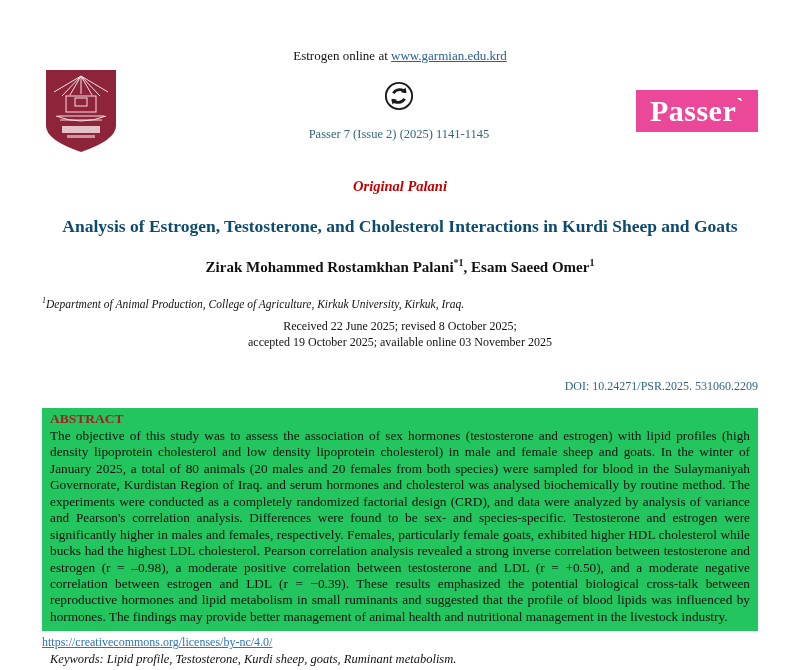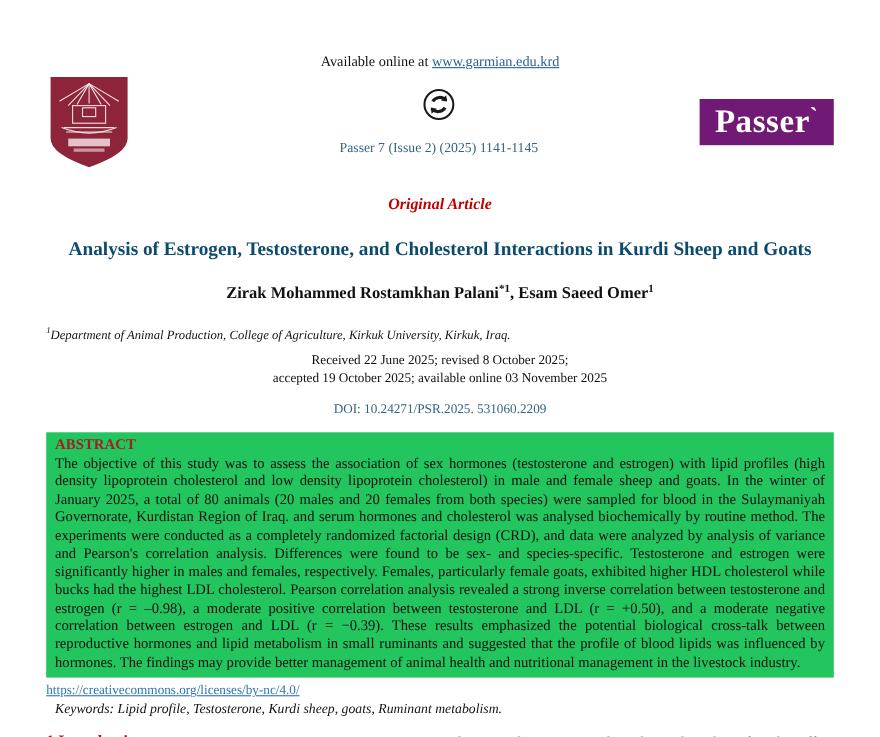--- a/index.html
+++ b/index.html
@@ -12,60 +12,60 @@
 
   .header-row { display: flex; align-items: center; margin-top: 4px; }
   .crest-wrap { width: 120px; display: flex; justify-content: flex-start; }
   .header-center { flex: 1; text-align: center; }
   .journal-line { display: inline-flex; align-items: center; gap: 8px; }
   .cycle-icon { width: 30px; height: 30px; }
   .journal-title { font-size: 20px; font-weight: bold; white-space: nowrap; }
   .journal-title .red { color: #c00000; }
   .journal-title .black { color: #0a0a0a; }
   .issue-line { margin-top: 12px; font-size: 12.5px; color: #33657f; }
-  .passer-logo { width: 122px; height: 42px; background: #701a75; color: #fff;
+  .passer-logo { width: 122px; height: 42px; background: #ec4899; color: #fff;
     display: flex; align-items: center; justify-content: center;
     font-size: 30px; font-weight: bold; letter-spacing: 0.5px; line-height: 1; }
   .passer-logo .accent { font-size: 22px; vertical-align: top; margin-top: -10px; display: inline-block; }
 
   .article-type { margin-top: 24px; text-align: center; color: #c00000;
     font-weight: bold; font-style: italic; font-size: 14.5px; }
 
   .paper-title { margin: 20px auto 0; max-width: 700px; text-align: center;
     font-size: 17.5px; font-weight: bold; line-height: 1.35; color: #0c4a6e; }
 
   .authors { margin-top: 18px; text-align: center; font-size: 15px; font-weight: bold; }
   .authors sup { font-size: 10px; }
 
   .affiliation { margin-top: 20px; text-align: left; font-style: italic; font-size: 11.5px; }
   .affiliation sup { font-size: 8px; font-style: italic; }
 
   .history { margin-top: 10px; text-align: center; font-size: 12px; line-height: 1.3; }
-  .doi { margin-top: 12px; text-align: center; font-size: 12px; color: #33657f; }
+  .doi { margin-top: 28px; text-align: right; font-size: 12px; color: #33657f; }
 
   .abstract-box { margin-top: 14px; background: #22c55e; padding: 3px 8px 6px 8px; }
   .abstract-heading { color: #a41e22; font-weight: bold; font-size: 13.5px; }
   .abstract-body { font-size: 13.3px; line-height: 1.24; text-align: justify; margin-top: 1px; }
 
   .license-line { margin-top: 4px; text-align: left; font-size: 12px; }
   .license-line a { color: #2e75b6; text-decoration: underline; }
   .keywords { margin-top: 2px; font-style: italic; font-size: 12.5px; padding-left: 8px; }
 
   .columns { display: flex; gap: 26px; margin-top: 14px; }
   .col { flex: 1; }
   .intro-heading { color: #9c1c1c; font-weight: bold; font-size: 14.5px; margin-bottom: 16px; }
   .col p { font-size: 13.5px; line-height: 1.4; text-align: justify; }
 </style>
 </head>
 <body>
 
 <div class="page">
 
   <div class="available-line">
-    <span>Available online at</span>
+    <span>Estrogen online at</span>
     <a href="#">www.garmian.edu.krd</a>
   </div>
 
   <div class="header-row">
     <div class="crest-wrap">
       <svg width="78" height="86" viewBox="0 0 78 86">
         <path d="M4 2 h70 v56 q0 14 -35 26 q-35 -12 -35 -26 Z" fill="#8e2439"></path>
         <g stroke="#f3dfe2" stroke-width="1" fill="none">
           <path d="M39 8 L39 26"></path>
             <path d="M39 8 L20 28"></path>
@@ -95,21 +95,21 @@
         </svg>
       </div>
       <div class="issue-line">Passer 7 (Issue 2) (2025) 1141-1145</div>
     </div>
     <div class="passer-logo">
         <span>Passer</span>
         <span class="accent">ˋ</span>
       </div>
   </div>
 
-  <div class="article-type">Original Article</div>
+  <div class="article-type">Original Palani</div>
 
   <h1 class="paper-title">Analysis of Estrogen, Testosterone, and Cholesterol Interactions in Kurdi Sheep and Goats</h1>
 
   <div class="authors"><span>Zirak Mohammed Rostamkhan Palani</span><sup>*1</sup><span>, Esam Saeed Omer</span><sup>1</sup></div>
 
   <div class="affiliation"><sup>1</sup><span>Department of Animal Production, College of Agriculture, Kirkuk University, Kirkuk, Iraq.</span></div>
 
   <div class="history">
     <div>Received 22 June 2025; revised 8 October 2025;</div>
     <div>accepted 19 October 2025; available online 03 November 2025</div>

